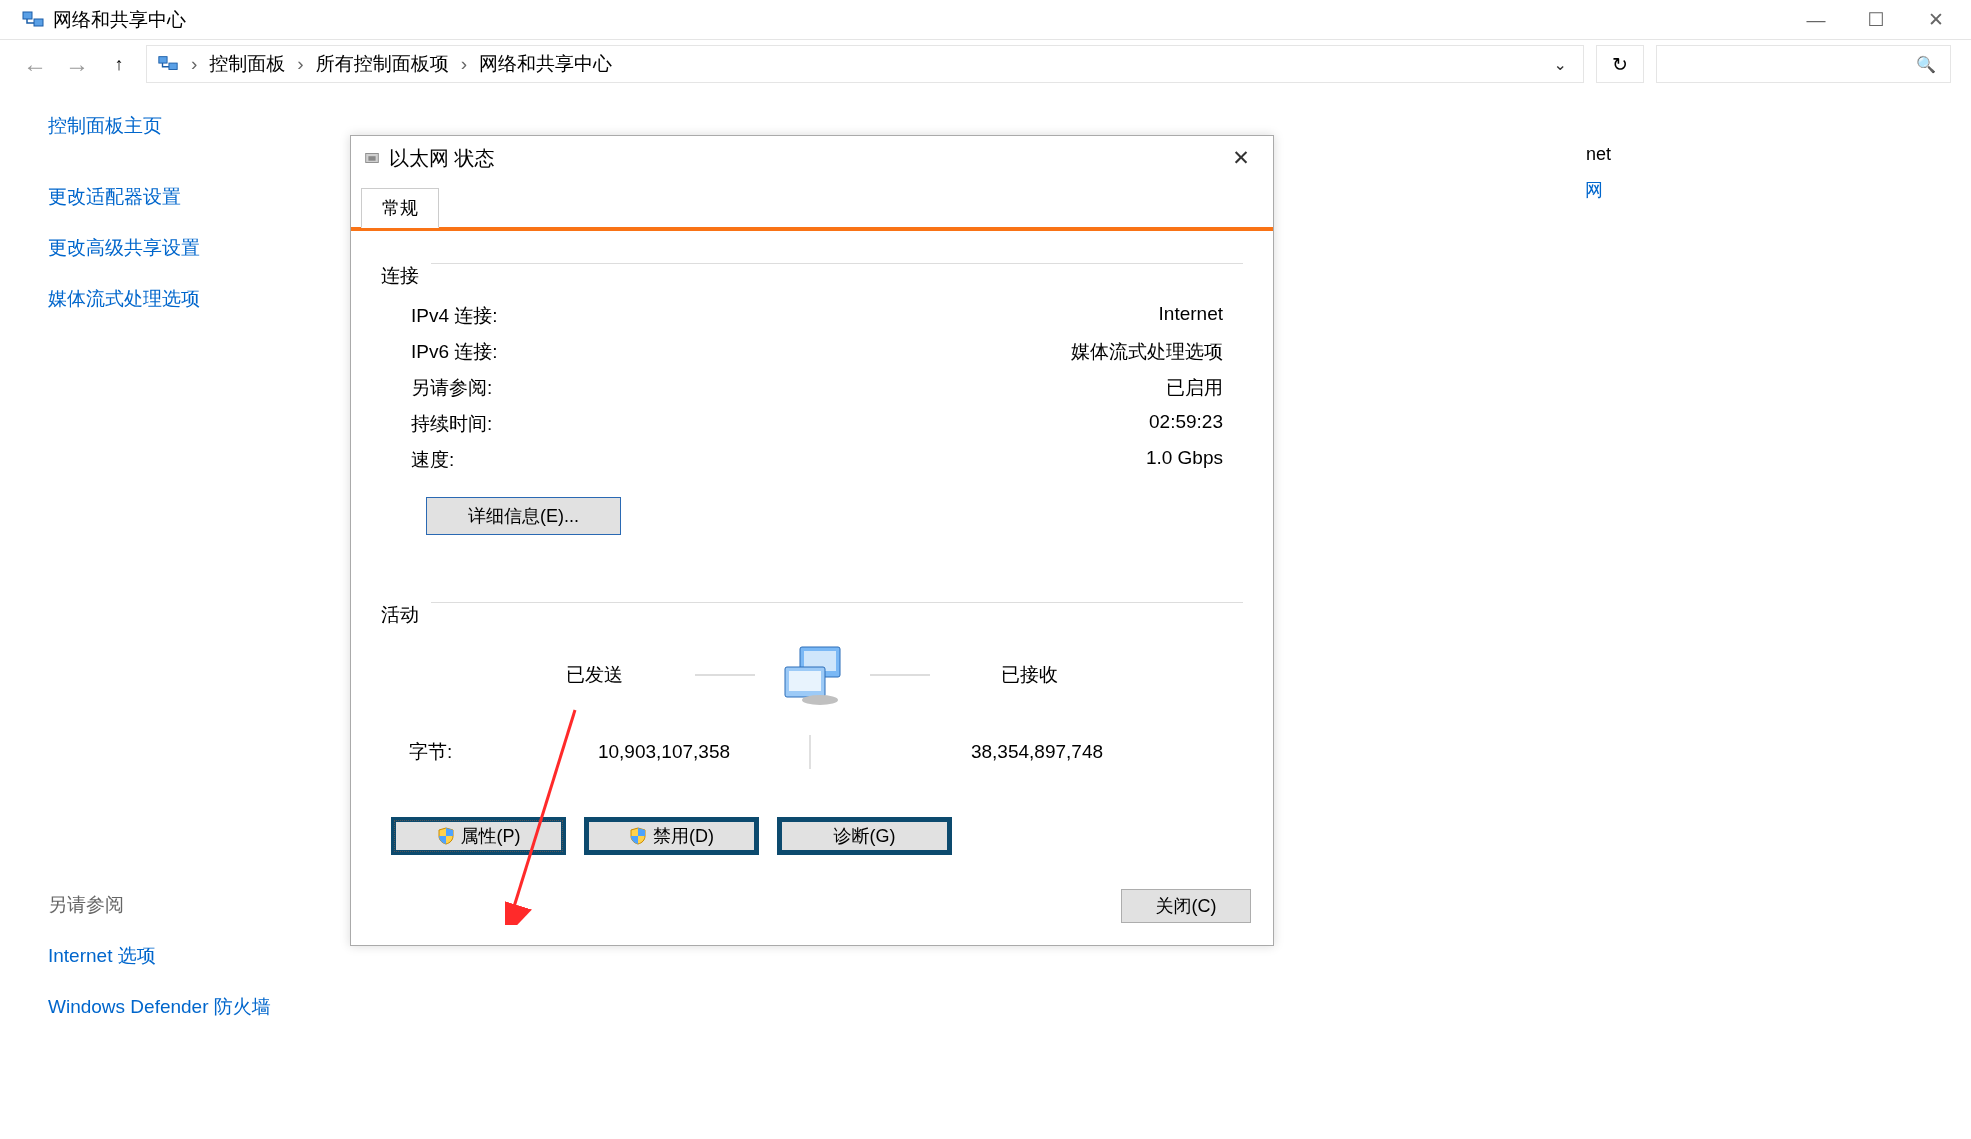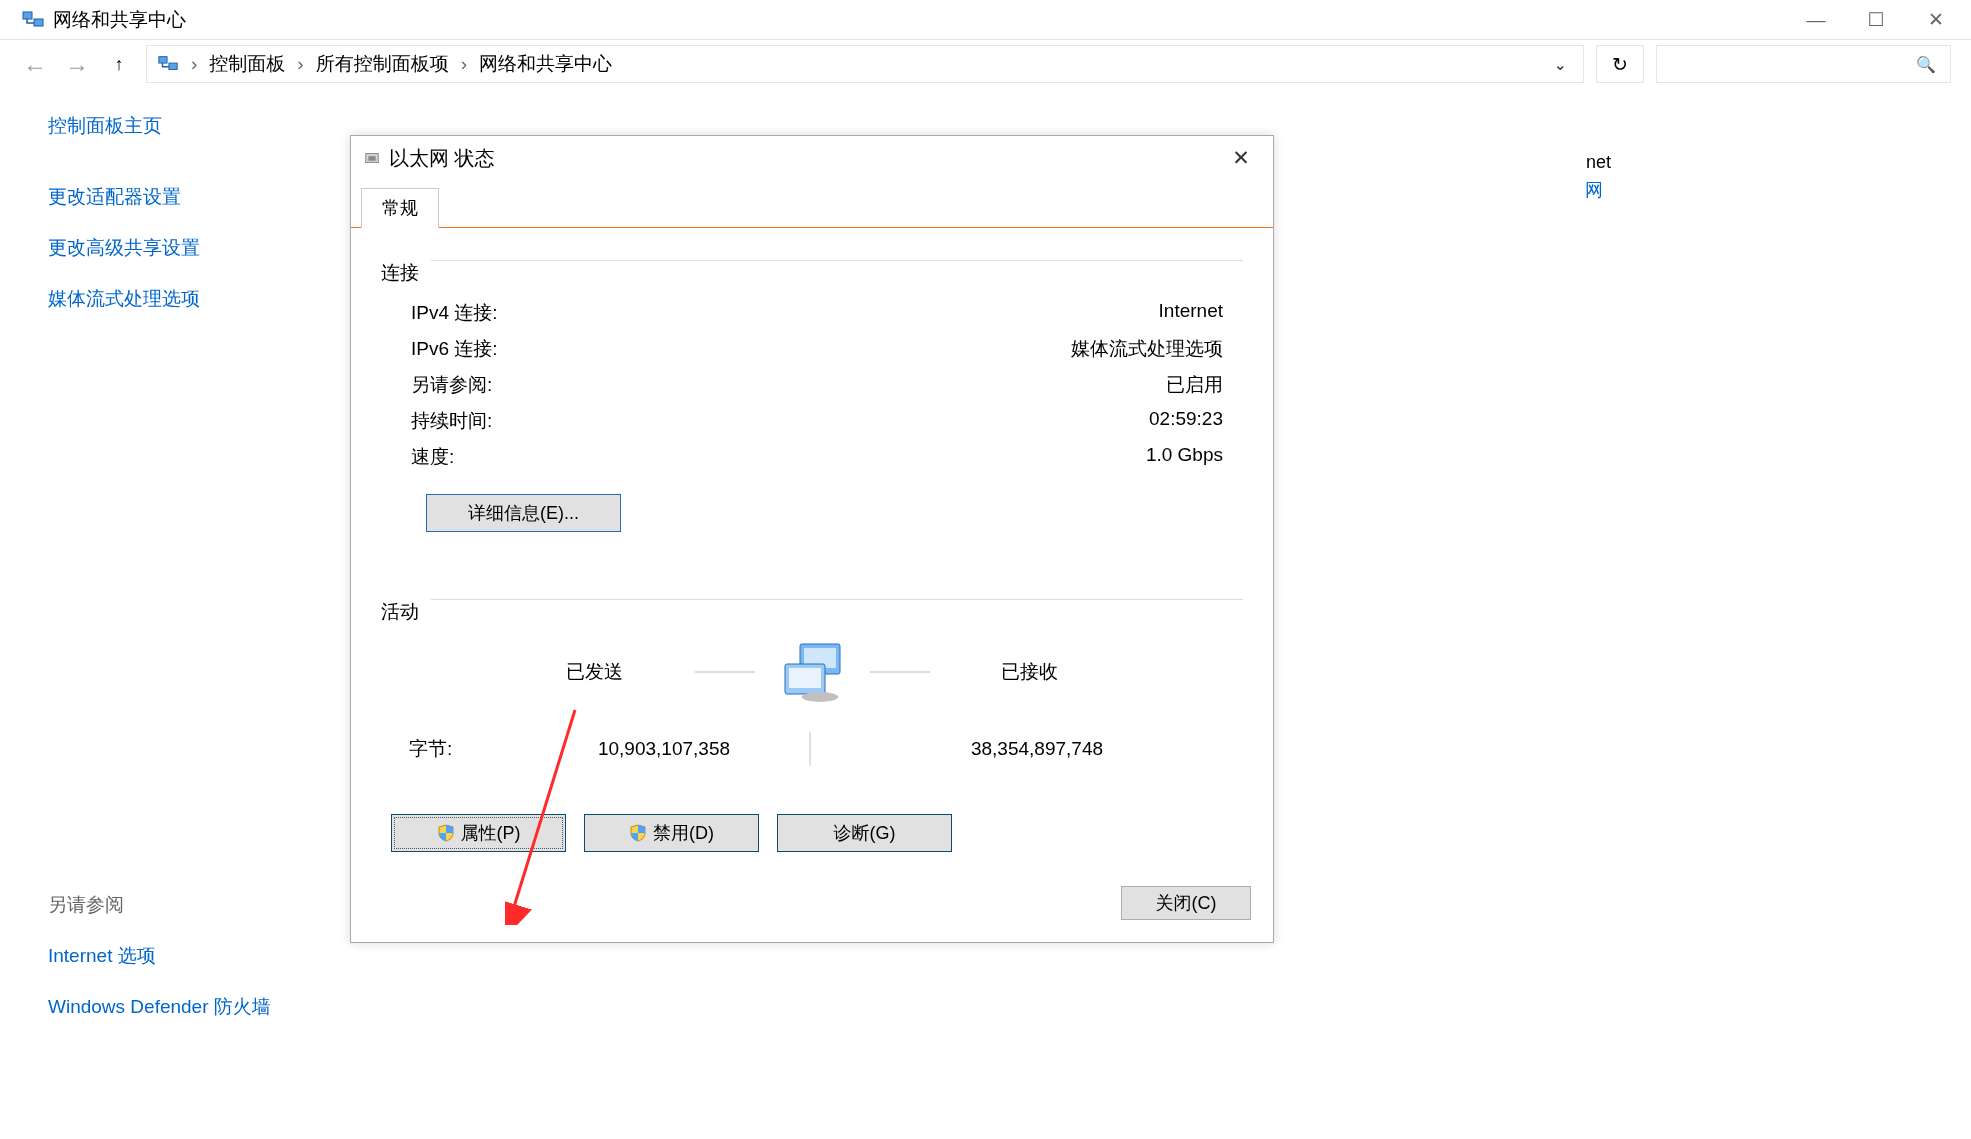--- a/index.html
+++ b/index.html
@@ -25,30 +25,30 @@
   .refreshbox { width: 48px; height: 38px; border: 1px solid #e5e5e5; display: flex; align-items: center; justify-content: center; font-size: 19px; }
   .searchbox { width: 295px; height: 38px; border: 1px solid #e5e5e5; display: flex; align-items: center; justify-content: flex-end; padding: 0 14px; }
   .searchbox .sicon { color: #555; font-size: 16px; }
   
   
   .content { display: flex; height: calc(100% - 88px); }
   .sidebar { width: 406px; padding: 25px 12px 0 48px; }
   .sidebar-link { color: #0066cc; font-size: 19px; margin-bottom: 25px; cursor: pointer; }
   .seealso-title { color: #666; font-size: 19px; margin-top: 580px; margin-bottom: 25px; }
   .main { flex: 1; padding-top: 5px; position: relative; }
-  .peek .net { position: absolute; right: 360px; top: 64px; font-size: 18px; }
+  .peek .net { position: absolute; right: 360px; top: 56px; font-size: 18px; }
   .peek .net2 { position: absolute; right: 368px; top: 90px; font-size: 18px; color: #0066cc; }
   
   
   .dialog { position: absolute; left: 350px; top: 135px; width: 924px; background: #fff; border: 1px solid #aaa; box-shadow: 0 0 10px rgba(0,0,0,0.15); }
   .dlg-title { height: 44px; display: flex; align-items: center; padding: 0 12px; }
   .dlg-title-icon { width: 18px; height: 18px; margin-right: 8px; }
   .dlg-title-text { flex: 1; font-size: 20px; }
   .dlg-close { width: 40px; text-align: center; font-size: 21px; color: #333; }
-  .tabstrip { display: flex; border-bottom: 1px solid #f97316; background: #fff; padding-left: 10px; padding-top: 8px; }
+  .tabstrip { display: flex; border-bottom: 4px solid #f97316; background: #fff; padding-left: 10px; padding-top: 8px; }
   .tab { padding: 7px 20px; border: 1px solid #ccc; border-bottom: 1px solid #fff; margin-bottom: -1px; background: #fff; font-size: 18px; }
   .dlg-body { padding: 20px 30px 20px 30px; }
   .section-header { display: flex; align-items: flex-start; margin: 12px 0 14px 0; }
   .section-header .label { font-size: 19px; color: #000; margin-right: 12px; }
   .section-header .line { flex: 1; border-top: 1px solid #ddd; }
   .kv-rows { padding-left: 30px; }
   .kv { display: flex; margin-bottom: 10px; font-size: 19px; }
   .kv .k { flex: 0 0 240px; }
   .kv .k::after { content: ":"; }
   .kv .v { flex: 1; text-align: right; padding-right: 20px; }
@@ -57,21 +57,21 @@
   .activity-viz .lbl { width: 160px; text-align: center; font-size: 19px; }
   .activity-viz .dash { width: 60px; border-top: 2px solid #ddd; }
   .activity-viz .ic { width: 75px; height: 65px; display: flex; align-items: center; justify-content: center; }
   .bytesrow { display: flex; align-items: center; margin-top: 28px; font-size: 19px; padding: 0 10px 0 28px; }
   .bytesrow .bk { width: 140px; }
   .bytesrow .bk::after { content: ":"; }
   .bytesrow .bsent { width: 230px; text-align: center; }
   .bytesrow .bbar { width: 2px; height: 34px; background: #e0e0e0; margin: 0 30px; }
   .bytesrow .brecv { flex: 1; text-align: center; }
   .btnrow { display: flex; gap: 18px; margin-top: 48px; padding-left: 10px; }
-  .btnrow button { width: 175px; height: 38px; border: 1px solid #0c4a6e; background: #e1e1e1; font-size: 18px; cursor: pointer; display: flex; align-items: center; justify-content: center; gap: 6px; }
+  .btnrow button { width: 175px; height: 38px; border: 5px solid #0c4a6e; background: #e1e1e1; font-size: 18px; cursor: pointer; display: flex; align-items: center; justify-content: center; gap: 6px; }
   .btnrow button.focus { outline: 1px dotted #555; outline-offset: -4px; }
   .shield { width: 18px; height: 18px; }
   .dlg-footer { padding: 14px 22px 22px 22px; display: flex; justify-content: flex-end; }
   .dlg-footer button { width: 130px; height: 34px; border: 1px solid #adadad; background: #e1e1e1; font-size: 18px; cursor: pointer; }
 </style>
 </head>
 <body>
 
 <div class="window">
 

